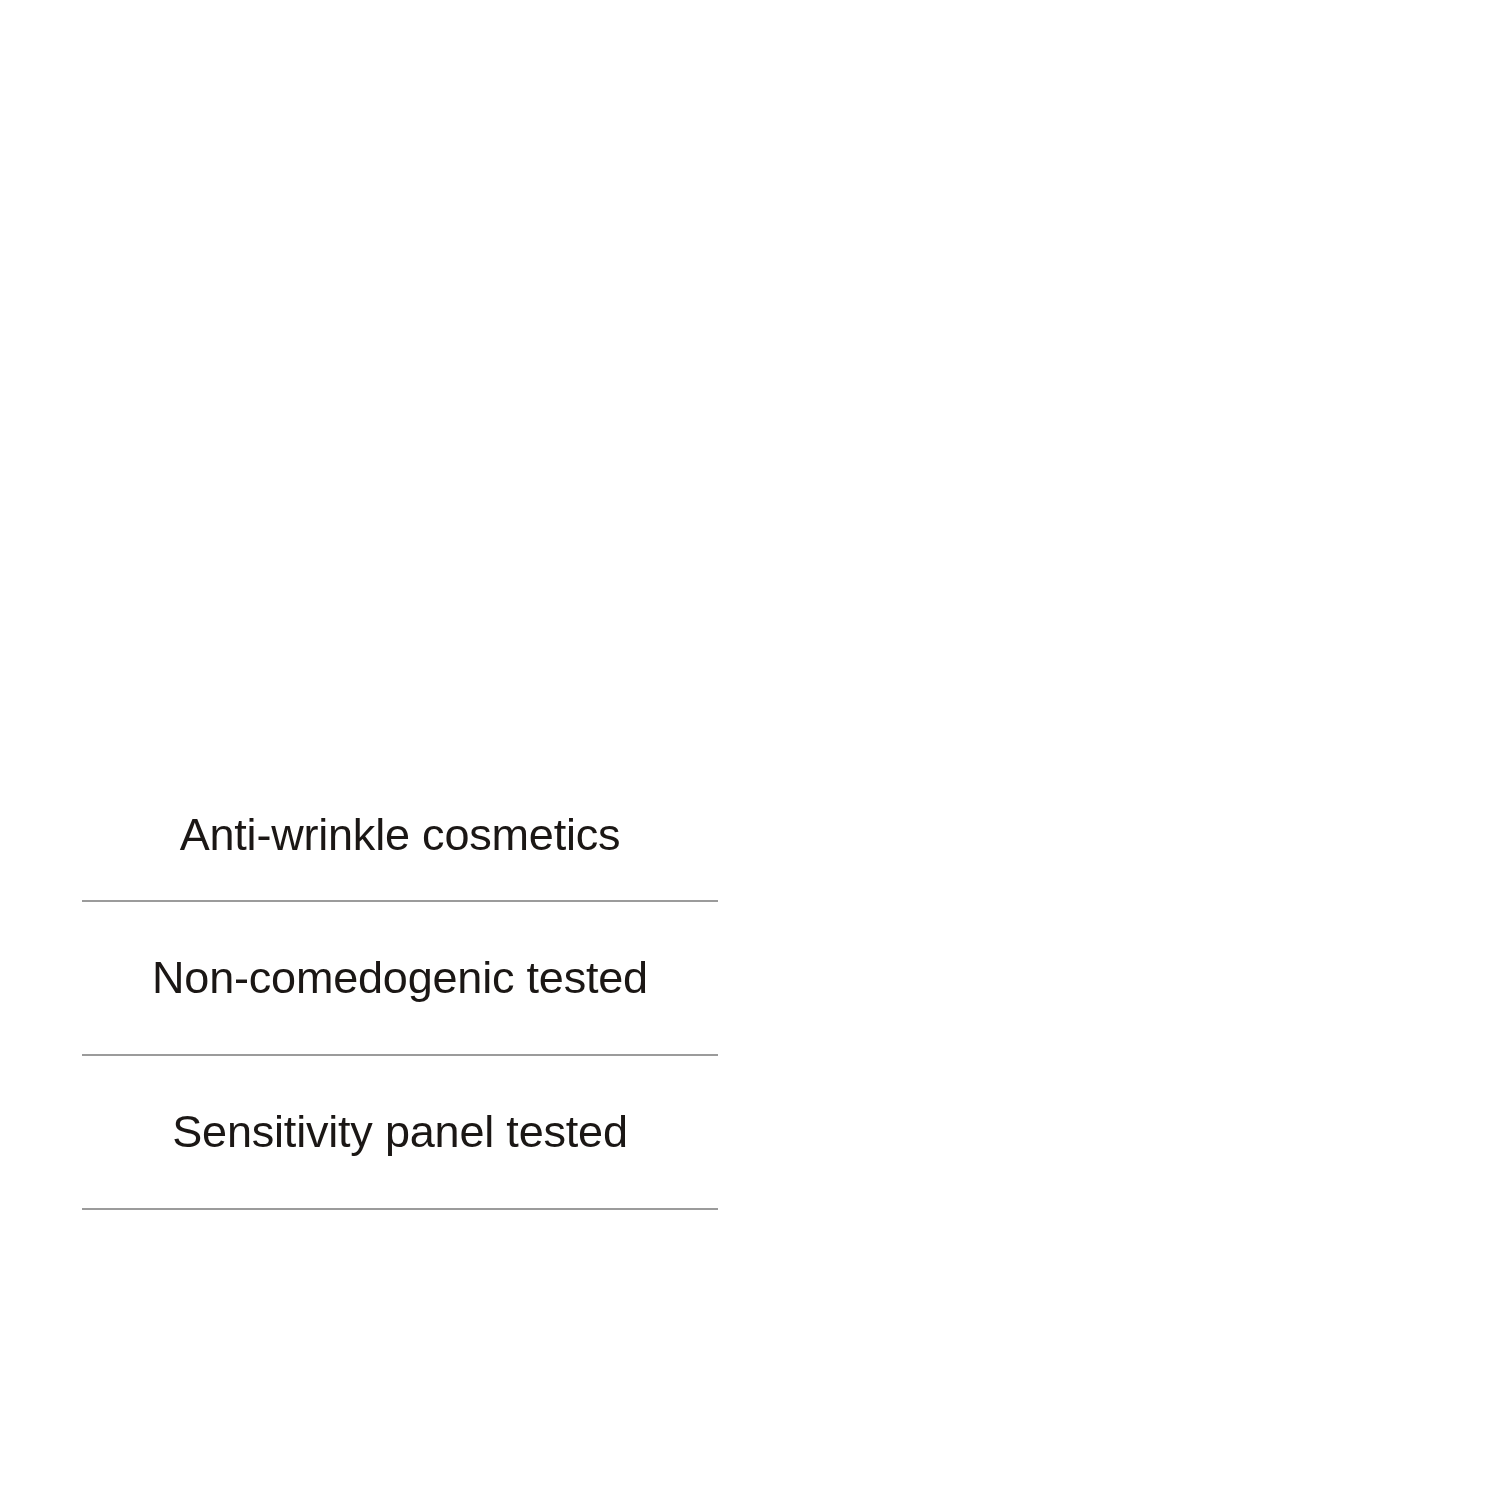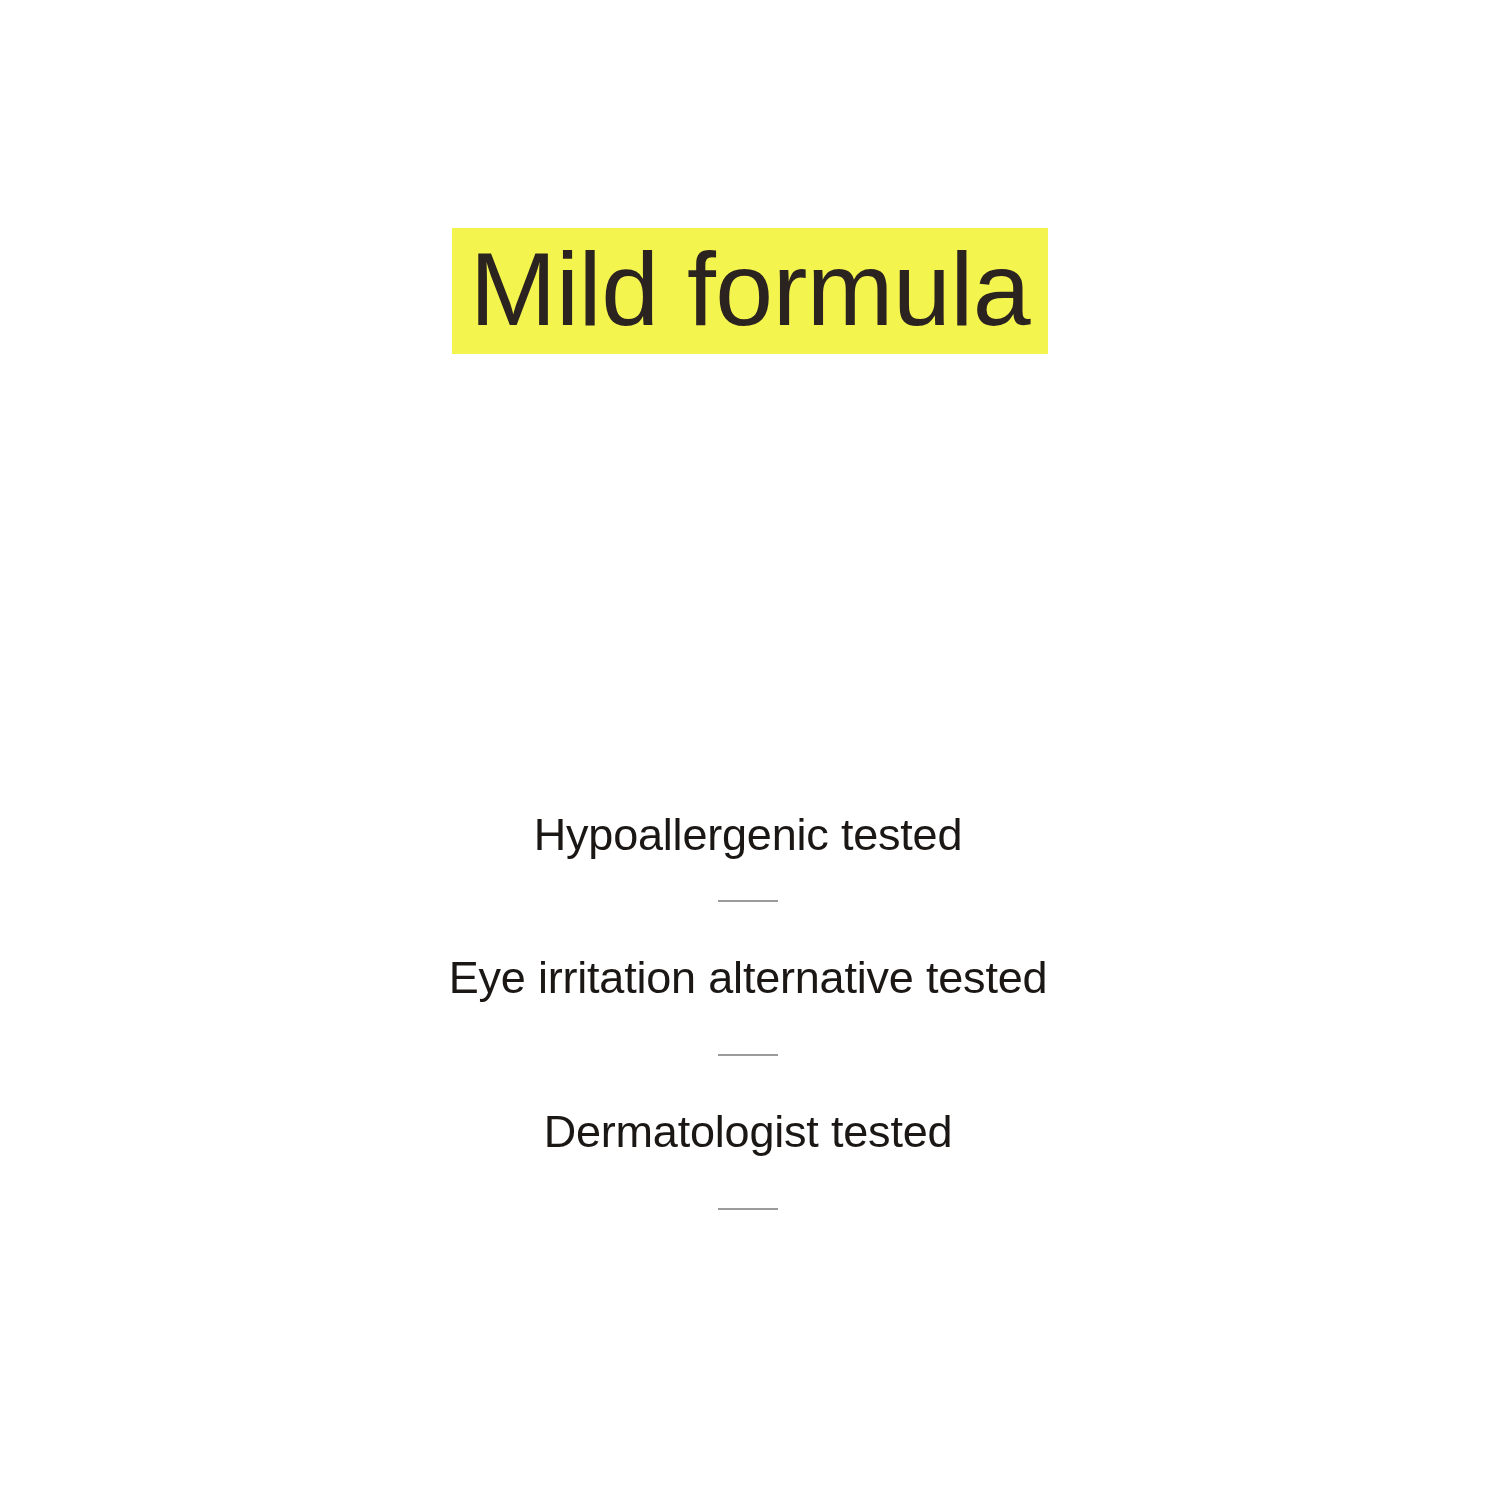--- a/index.html
+++ b/index.html
@@ -93,35 +93,34 @@
     white-space: nowrap;
     text-align: center;
   }
 </style>
 </head>
 <body>
 
 <div class="canvas">
 
   <div class="headline">
-    <span class="headline-line headline-line-1"><span class="hl-mark">Mild formula</span></span>
   </div>
 
   <div class="spec-grid">
 
+    <div class="spec-col">
+      <div class="spec-cell">
+        <span class="spec-label">Anti-wrinkle cosmetics</span>
+      </div>
+      <div class="spec-cell">
+        <span class="spec-label">Non-comedogenic tested</span>
+      </div>
+      <div class="spec-cell">
+        <span class="spec-label">Sensitivity panel tested</span>
+      </div>
+    </div>
 
     <div class="spec-col-gap"></div>
 
-    <div class="spec-col">
-      <div class="spec-cell">
-        <span class="spec-label">Hypoallergenic tested</span>
-      </div>
-      <div class="spec-cell">
-        <span class="spec-label">Eye irritation alternative tested</span>
-      </div>
-      <div class="spec-cell">
-        <span class="spec-label">Dermatologist tested</span>
-      </div>
-    </div>
 
   </div>
 
 </div>
 
 </body></html>

